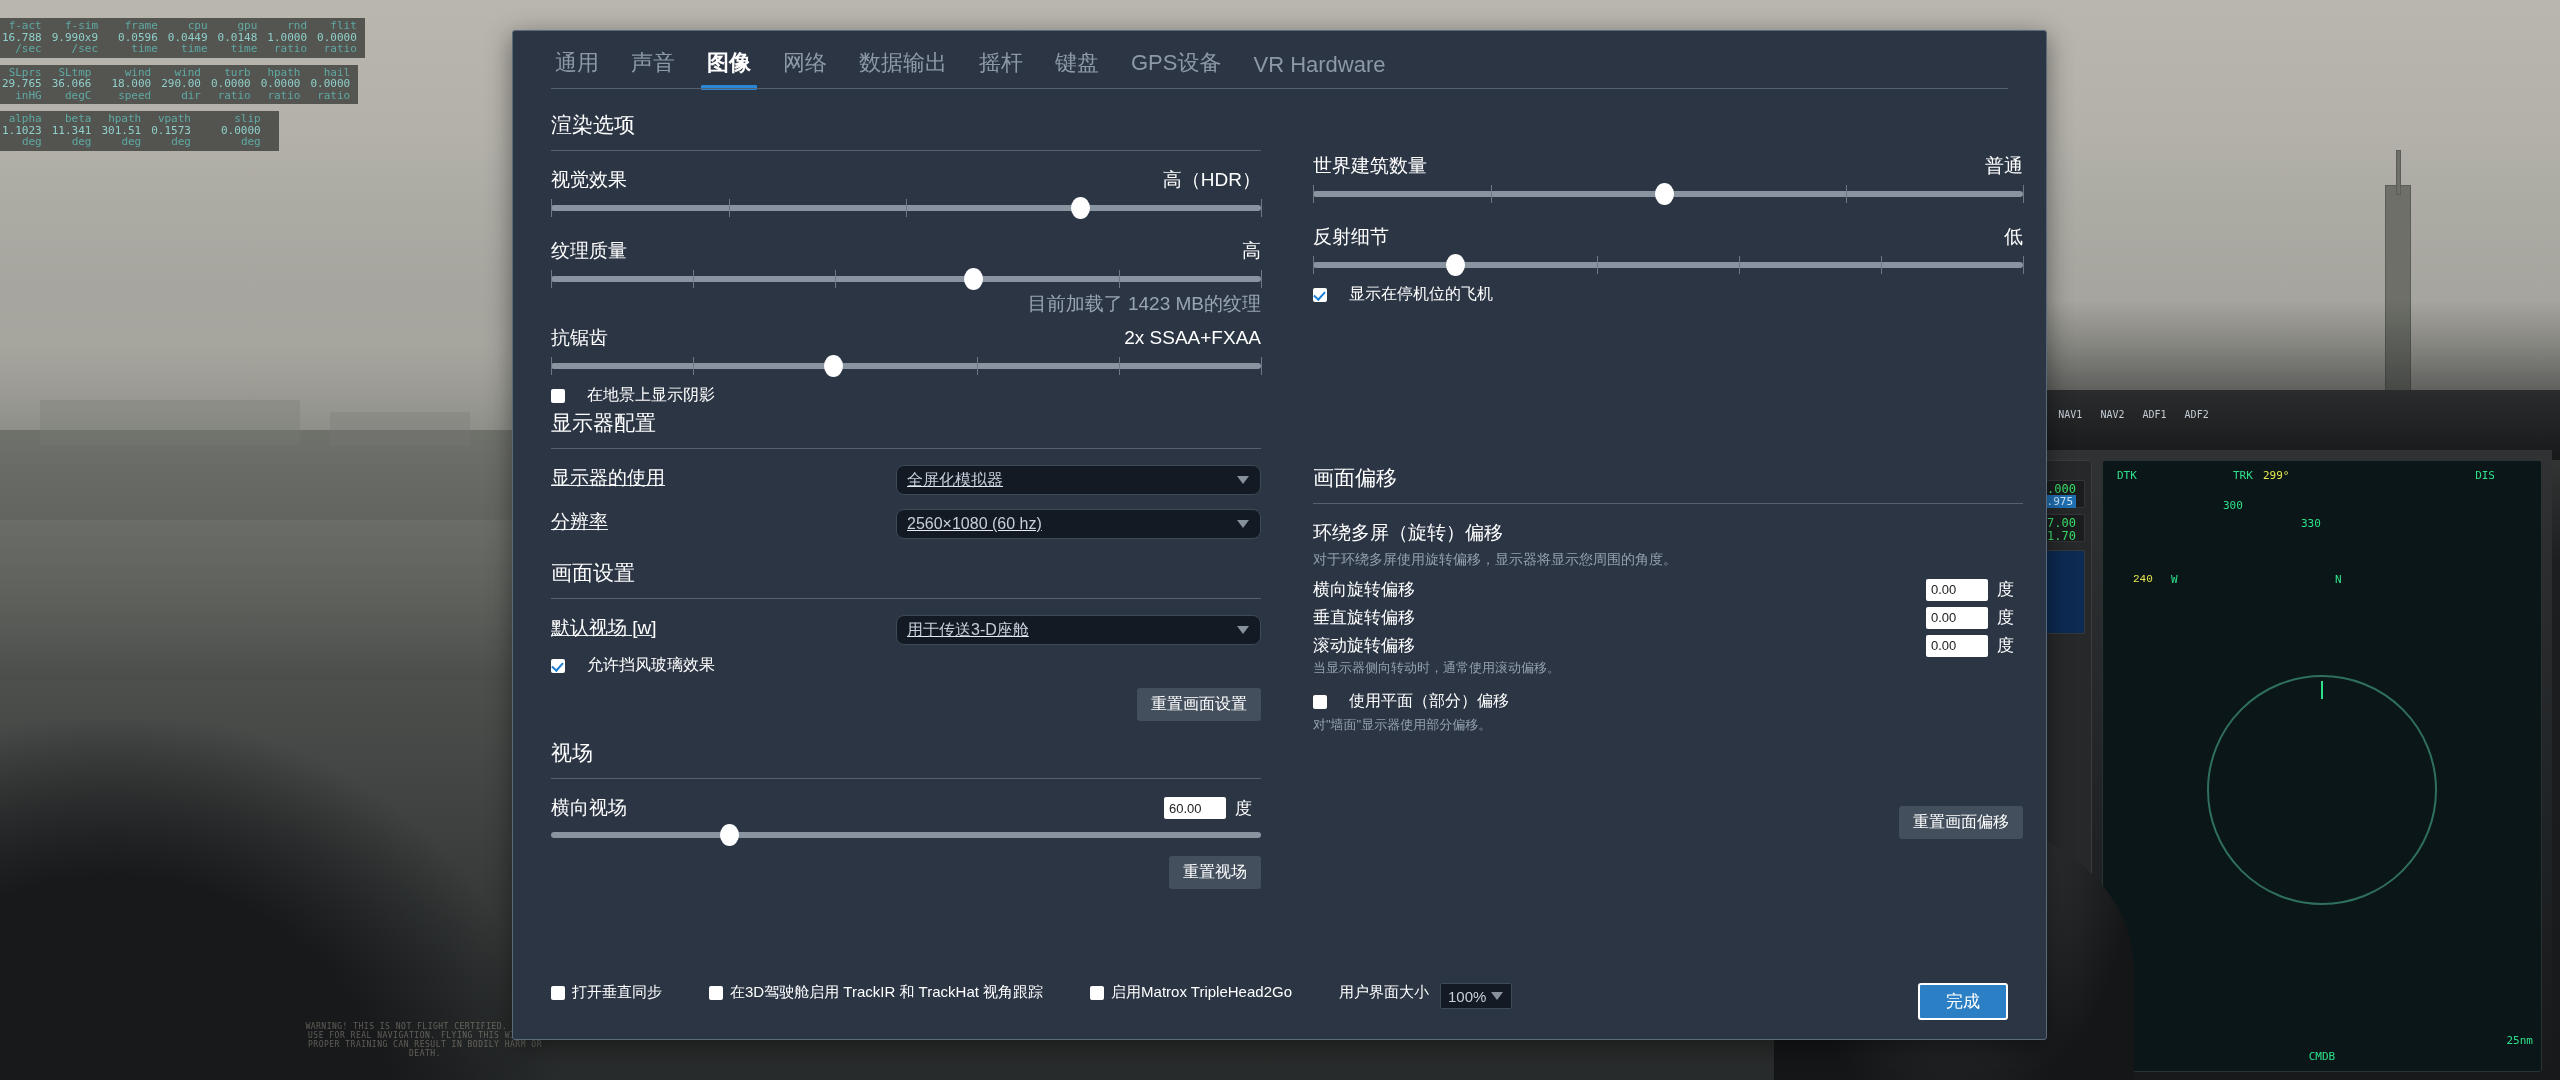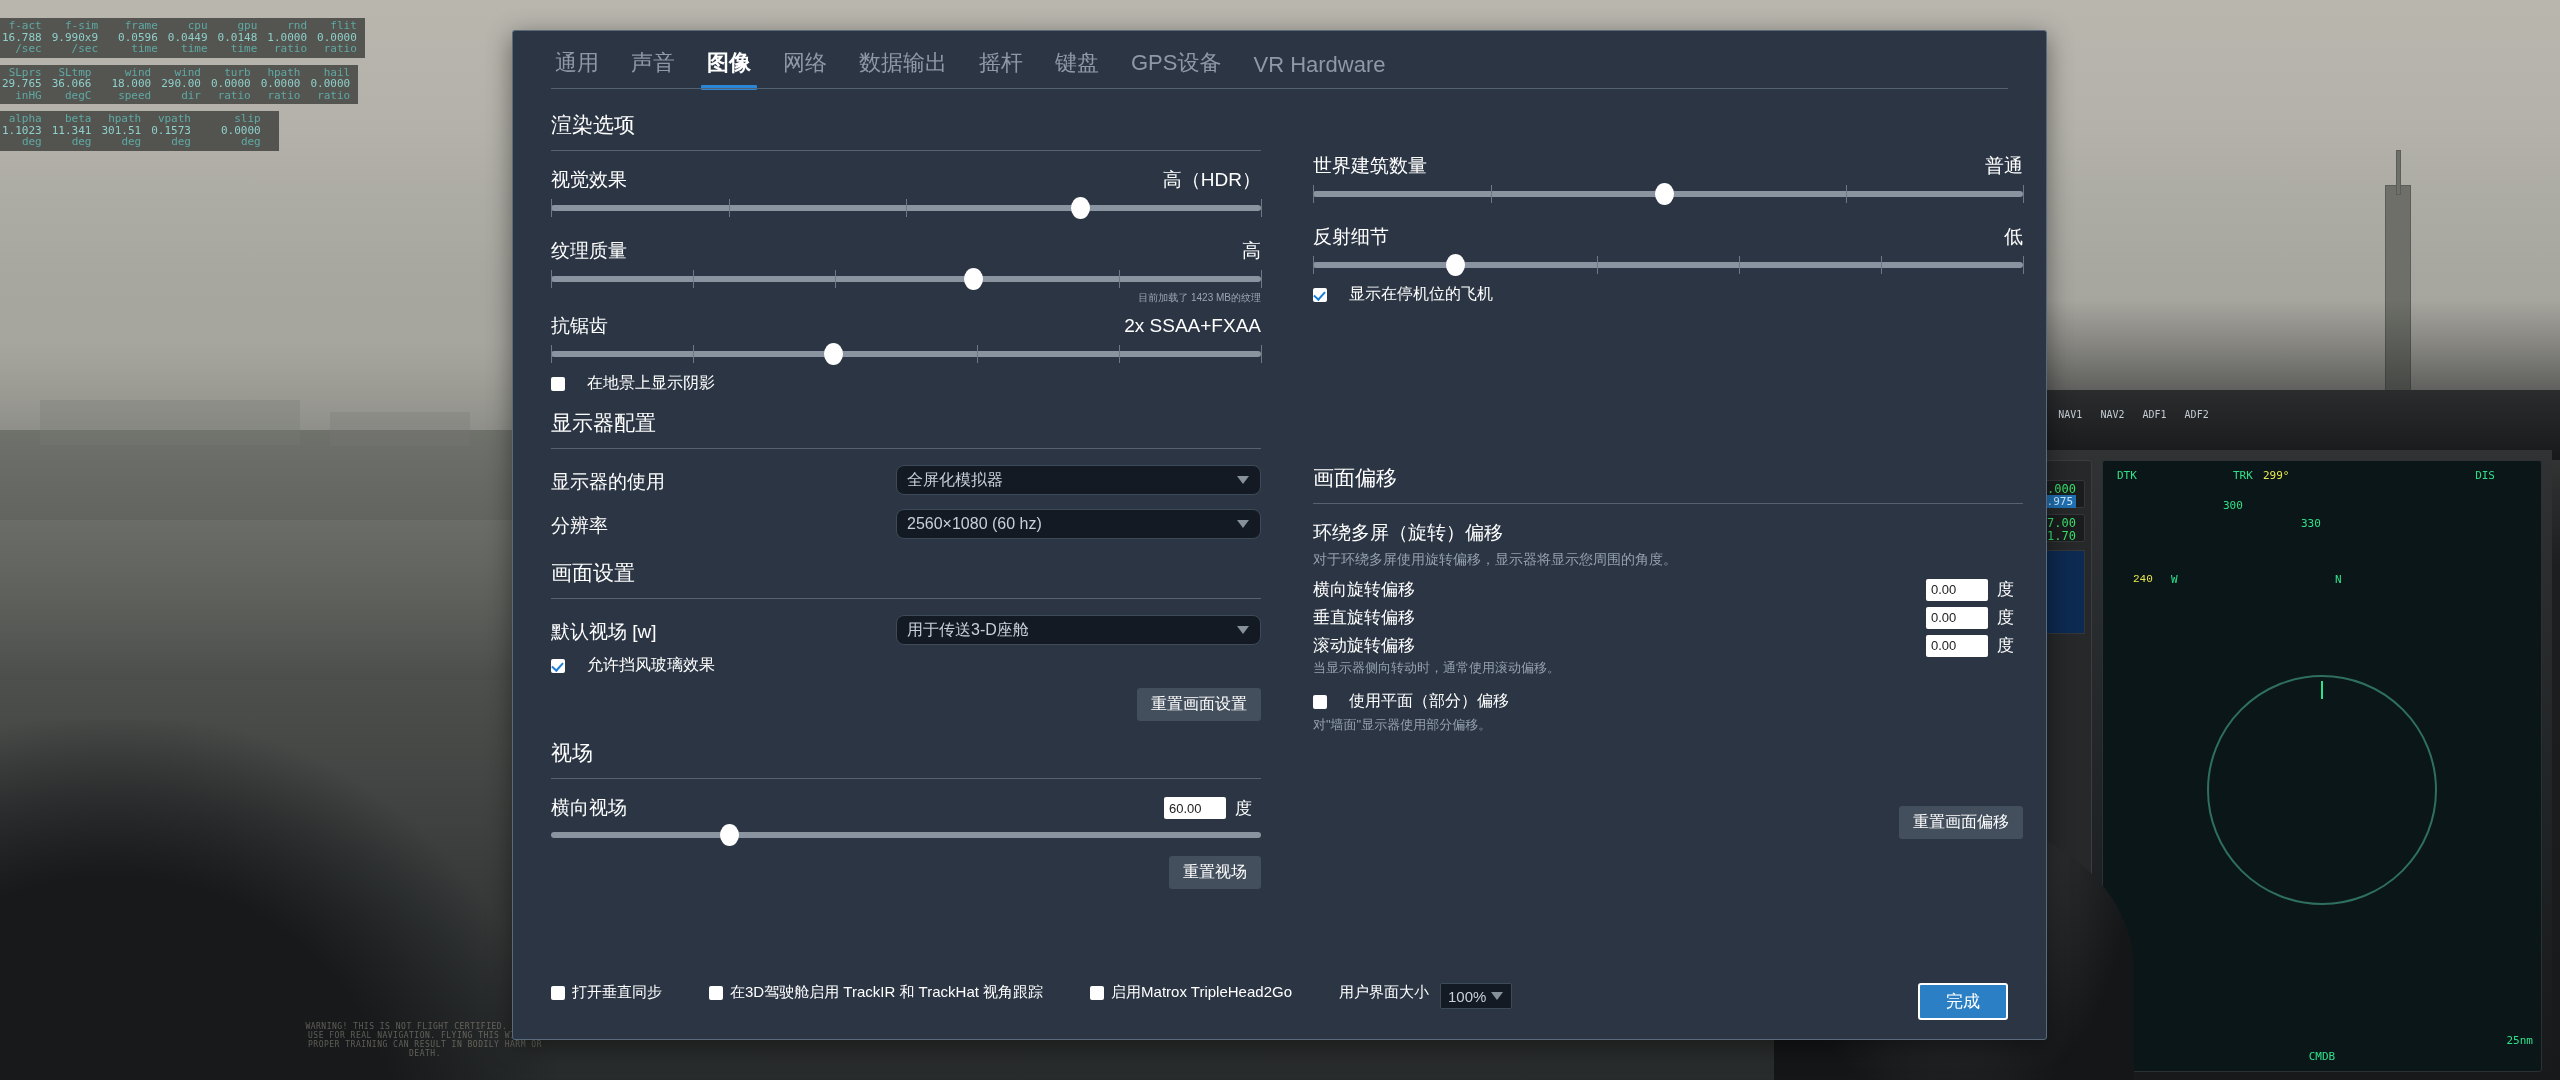--- a/index.html
+++ b/index.html
@@ -182,37 +182,37 @@
     position: absolute; left: 0; right: 0; top: 6px; height: 6px;
     background: #8a93a0; border-radius: 3px;
   }
   .tick {
     position: absolute; top: 0px; width: 1px; height: 18px; background: #6d7885;
   }
   .knob {
     position: absolute; top: -2px; width: 19px; height: 22px; margin-left: -9px;
     background: #ffffff; border-radius: 50%;
   }
-  .slider-note { font-size: 10px; color: #9aa5b2; text-align: right; margin-top: 3px; }
+  .slider-note { font-size: 19px; color: #9aa5b2; text-align: right; margin-top: 3px; }
 
   
   .cbrow { display: flex; align-items: center; gap: 22px; margin: 10px 0; }
   .cbox {
     width: 14px; height: 14px; background: #ffffff; border-radius: 2px;
     position: relative; flex: 0 0 auto;
   }
   .cbox.checked::after {
     content: ""; position: absolute; left: 3px; top: 1px;
     width: 5px; height: 9px; border: solid #1c7fd4;
     border-width: 0 2.4px 2.4px 0; transform: rotate(42deg);
   }
   .cblabel { font-size: 16px; color: #ffffff; }
 
   
-  .formrow { display: flex; align-items: flex-end; margin-bottom: 14px; }
+  .formrow { display: flex; align-items: flex-start; margin-bottom: 14px; text-decoration: underline; }
   .formlabel { font-size: 19px; color: #ffffff; width: 345px; flex: 0 0 auto; }
   .select {
     flex: 1 1 auto; height: 30px; background: #141a23; border: 1px solid #3d4a58;
     border-radius: 8px; display: flex; align-items: center; padding: 0 10px;
     font-size: 16px; color: #c7d0da; justify-content: space-between; cursor: pointer;
   }
   .chev { width: 13px; height: 8px; position: relative; opacity: .75; }
   .chev::before {
     content: ""; position: absolute; left: 0; top: 0;
     border-left: 6.5px solid transparent; border-right: 6.5px solid transparent;

